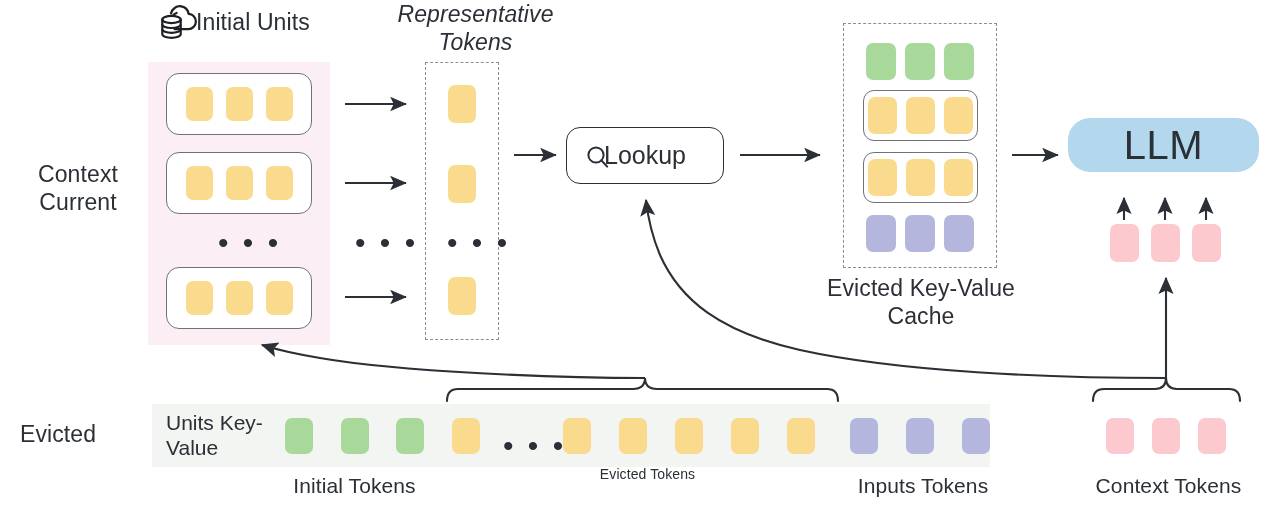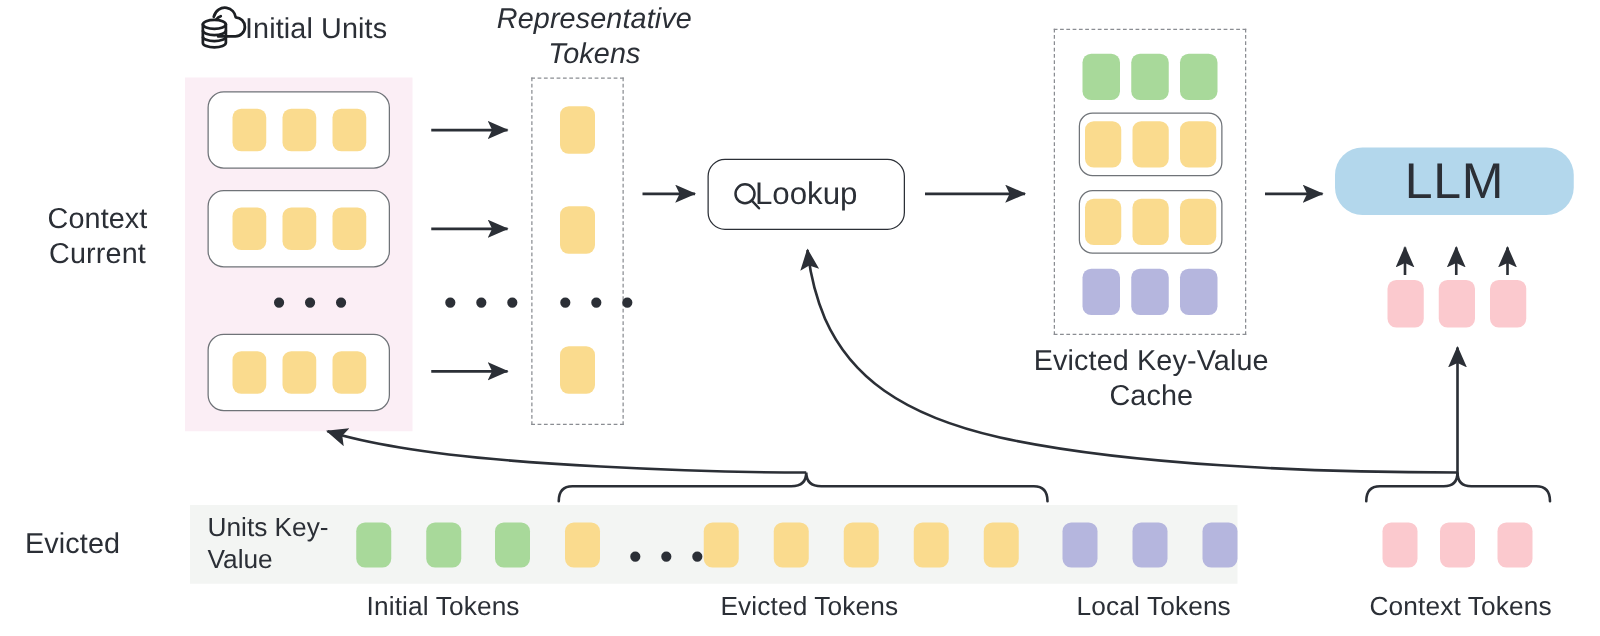--- a/index.html
+++ b/index.html
@@ -246,22 +246,22 @@
 
   <span class="tok abs pur" style="left:850px;top:418px;width:28px;height:36px;"></span>
   <span class="tok abs pur" style="left:906px;top:418px;width:28px;height:36px;"></span>
   <span class="tok abs pur" style="left:962px;top:418px;width:28px;height:36px;"></span>
 
   <span class="tok abs pnk" style="left:1106px;top:418px;width:28px;height:36px;"></span>
   <span class="tok abs pnk" style="left:1152px;top:418px;width:28px;height:36px;"></span>
   <span class="tok abs pnk" style="left:1198px;top:418px;width:28px;height:36px;"></span>
 
   <div class="lbl center" style="left:272px;top:472px;width:165px;font-size:21px;">Initial Tokens</div>
-  <div class="lbl center" style="left:555px;top:472px;width:185px;font-size:21px;">Evicted Tokens</div>
-  <div class="lbl center" style="left:838px;top:472px;width:170px;font-size:21px;">Local Tokens</div>
+  <div class="lbl center" style="left:555px;top:460px;width:185px;font-size:14px;">Evicted Tokens</div>
+  <div class="lbl center" style="left:838px;top:472px;width:170px;font-size:21px;">Inputs Tokens</div>
   <div class="lbl center" style="left:1081px;top:472px;width:175px;font-size:21px;">Context Tokens</div>
 
   <svg class="ovl" viewBox="0 0 1280 509">
     <defs>
       <marker id="ah" markerWidth="9" markerHeight="9" refX="7.2" refY="3.3" orient="auto" markerUnits="strokeWidth">
         <path d="M0,0 L7.6,3.3 L0,6.6 L1.6,3.3 z" fill="#2b2f36"></path>
       </marker>
       <marker id="ah2" markerWidth="10" markerHeight="10" refX="7.6" refY="3.6" orient="auto" markerUnits="strokeWidth">
         <path d="M0,0 L8.2,3.6 L0,7.2 L1.7,3.6 z" fill="#2b2f36"></path>
       </marker>

